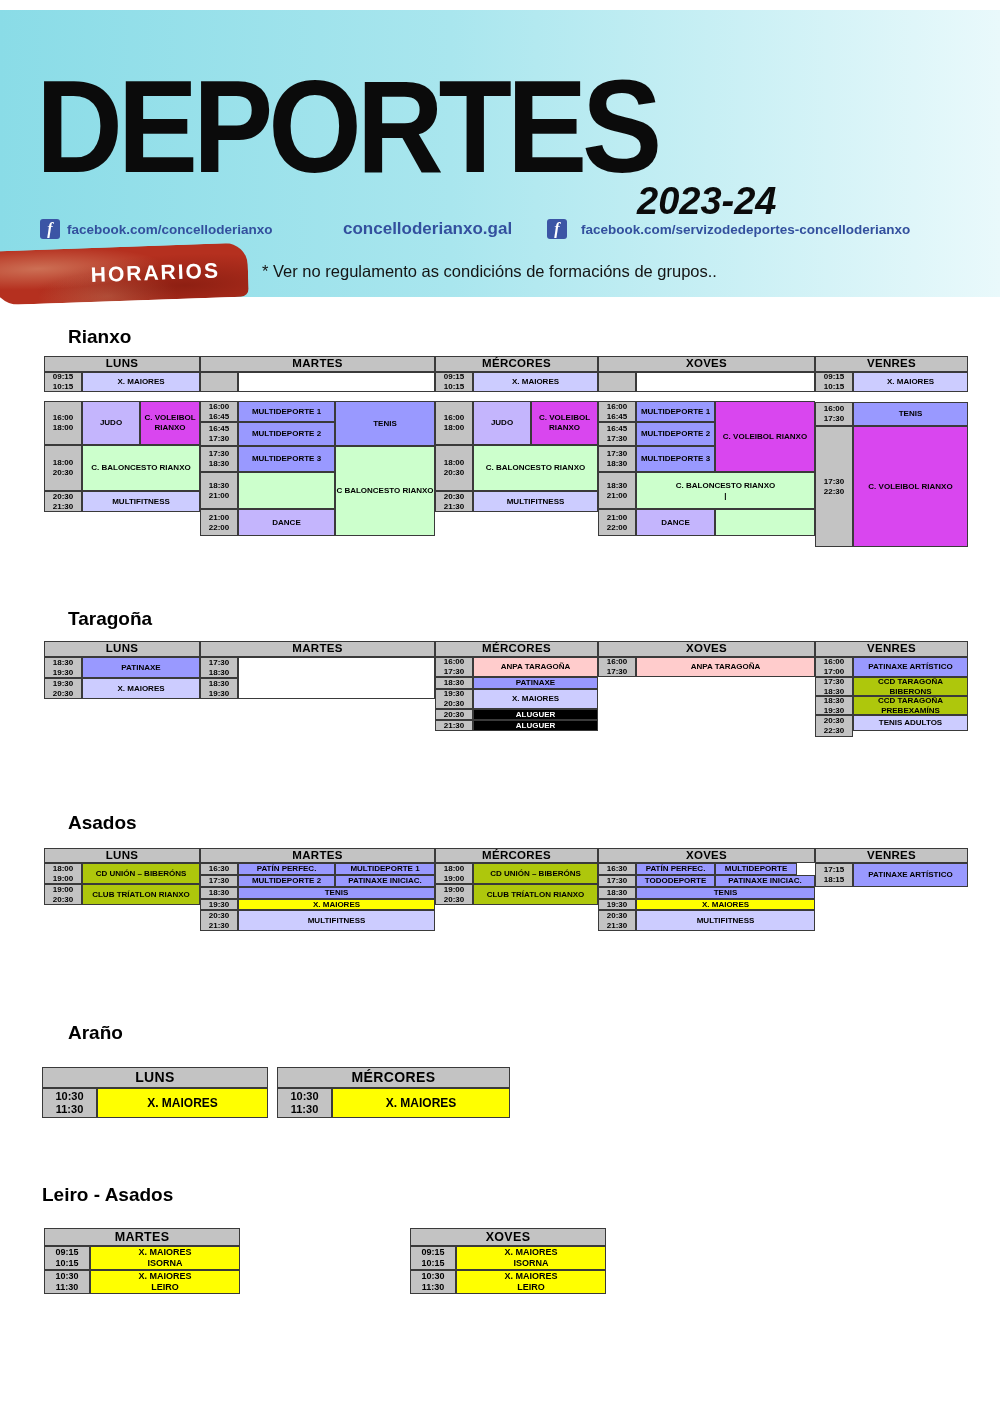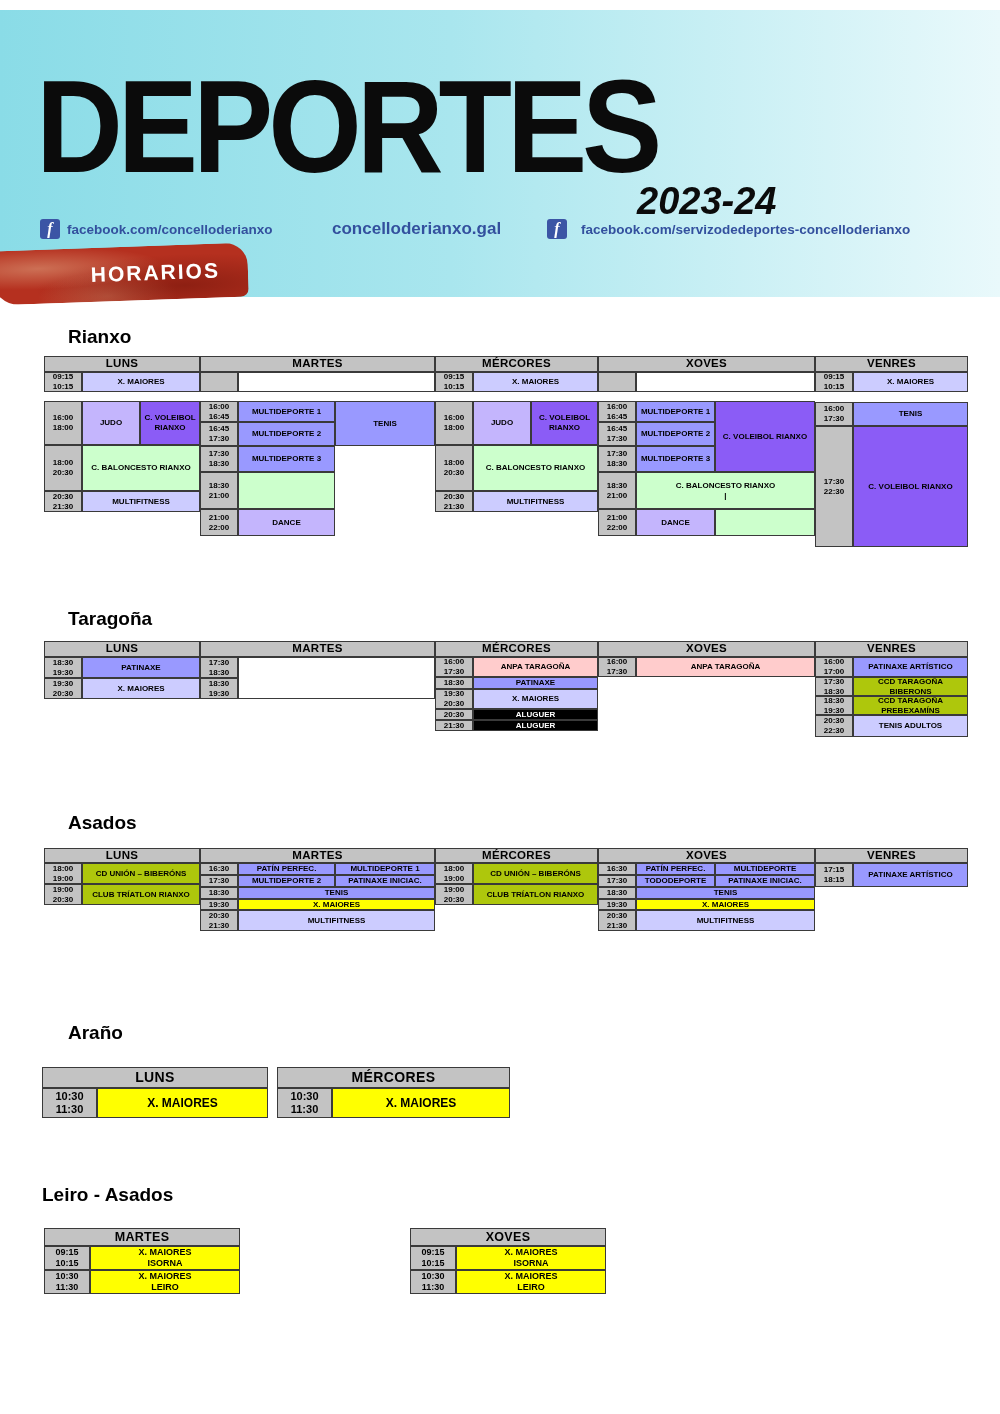--- a/index.html
+++ b/index.html
@@ -11,21 +11,21 @@
   .hero-title{position:absolute;left:36px;top:40px;font-weight:bold;font-size:118px;
         letter-spacing:-5px;color:#0b0b0b;transform:scale(1.02,1.12);transform-origin:top left;}
   .hero-sub{position:absolute;left:40px;top:165px;font-weight:bold;font-size:44px;
         letter-spacing:-1px;color:#0b0b0b;}
   .hero-season{position:absolute;left:637px;top:170px;font-weight:bold;font-style:italic;
         font-size:38px;color:#0b0b0b;}
   .fb-icon{position:absolute;width:20px;height:20px;background:#3b55a5;color:#fff;
         border-radius:3px;display:flex;align-items:center;justify-content:center;
         font:bold italic 16px "Liberation Serif", serif;}
   .fb-text{position:absolute;font-weight:bold;font-size:13.5px;color:#33509e;}
-  .web-text{position:absolute;font-weight:bold;font-size:17px;color:#33509e;}
+  .web-text{position:absolute;font-weight:bold;font-size:17px;color:#33509e;margin-left:11px;}
   .badge{position:absolute;left:-8px;top:237px;width:256px;height:54px;
         background:radial-gradient(ellipse at 18% 35%,rgba(233,189,150,.45),transparent 42%),
                    radial-gradient(ellipse at 75% 75%,rgba(110,18,8,.55),transparent 55%),
                    radial-gradient(ellipse at 45% 90%,rgba(225,180,140,.35),transparent 35%),
                    #b5301f;
         transform:rotate(-2deg);border-radius:10px 22px 8px 26px;
         display:flex;align-items:center;justify-content:flex-end;padding-right:28px;box-sizing:border-box;}
   .badge span{color:#fff;font-weight:bold;font-size:21px;letter-spacing:2px;}
   .notes{position:absolute;left:262px;top:250px;font-size:16.5px;color:#141414;line-height:1.45;}
   
@@ -34,21 +34,21 @@
   .tbl{position:absolute;}
   .c{position:absolute;box-sizing:border-box;border:1px solid #3a3a3a;
      display:flex;align-items:center;justify-content:center;text-align:center;
      font-weight:bold;font-size:8px;line-height:1.2;white-space:pre-line;color:#000;overflow:hidden;}
   .hd{background:#c3c3c3;font-size:11.5px;letter-spacing:.3px;}
   .hd2{background:#c3c3c3;font-size:14px;letter-spacing:.4px;}
   .hd3{background:#c3c3c3;font-size:12.5px;letter-spacing:.3px;}
   .time{background:#c3c3c3;}
   .f9{font-size:9px;} .f11{font-size:11px;} .f12{font-size:12px;}
   .lav{background:#ccccff}.pur{background:#9999ff}.org{background:#c4b5fd}
-  .grn{background:#ccffcc}.pyl{background:#8b5cf6}.pnk{background:#ffcccc}
+  .grn{background:#ccffcc}.pyl{background:#d946ef}.pnk{background:#ffcccc}
   .ygr{background:#aec70c}.yel{background:#ffff00}.blk{background:#000;color:#fff}
   .wht{background:#fff}
 </style>
 </head>
 <body>
 
 <div class="sheet">
 
   <div class="hero">
     <div class="hero-title">DEPORTES</div>
@@ -57,20 +57,21 @@
     <div class="fb-icon" style="left:40px;top:209px;">f</div>
     <div class="fb-text" style="left:67px;top:212px;">facebook.com/concelloderianxo</div>
     <div class="web-text" style="left:332px;top:209px;">concelloderianxo.gal</div>
     <div class="fb-icon" style="left:547px;top:209px;">f</div>
     <div class="fb-text" style="left:581px;top:212px;">facebook.com/servizodedeportes-concelloderianxo</div>
 
     <div class="badge">
       <span>HORARIOS</span>
     </div>
     <div class="notes">
+      <div>* Ver no regulamento as condicións de formacións de grupos..</div>
     </div>
   </div>
 
   <div class="sec" style="left:68px;top:326px;">Rianxo</div>
   <div class="tbl" style="left:44px;top:356px;width:924px;height:196px;">
 
     <div class="c hd" style="left:0px;top:0px;width:156px;height:16px;">LUNS</div>
     <div class="c hd" style="left:156px;top:0px;width:235px;height:16px;">MARTES</div>
     <div class="c hd" style="left:391px;top:0px;width:163px;height:16px;">MÉRCORES</div>
     <div class="c hd" style="left:554px;top:0px;width:217px;height:16px;">XOVES</div>
@@ -110,20 +111,21 @@
     <div class="c time" style="left:156px;top:116px;width:38px;height:37px;">18:30
 21:00</div>
     <div class="c time" style="left:156px;top:153px;width:38px;height:27px;">21:00
 22:00</div>
     <div class="c pur" style="left:194px;top:45px;width:97px;height:21px;">MULTIDEPORTE 1</div>
     <div class="c pur" style="left:194px;top:66px;width:97px;height:24px;">MULTIDEPORTE 2</div>
     <div class="c pur" style="left:194px;top:90px;width:97px;height:26px;">MULTIDEPORTE 3</div>
     <div class="c grn" style="left:194px;top:116px;width:97px;height:37px;"></div>
     <div class="c org" style="left:194px;top:153px;width:97px;height:27px;">DANCE</div>
     <div class="c pur" style="left:291px;top:45px;width:100px;height:45px;">TENIS</div>
+    <div class="c grn" style="left:291px;top:90px;width:100px;height:90px;">C BALONCESTO RIANXO</div>
 
     <div class="c time" style="left:391px;top:45px;width:38px;height:44px;">16:00
 18:00</div>
     <div class="c org" style="left:429px;top:45px;width:58px;height:44px;">JUDO</div>
     <div class="c pyl" style="left:487px;top:45px;width:67px;height:44px;">C. VOLEIBOL RIANXO</div>
     <div class="c time" style="left:391px;top:89px;width:38px;height:46px;">18:00
 20:30</div>
     <div class="c grn" style="left:429px;top:89px;width:125px;height:46px;">C. BALONCESTO RIANXO</div>
     <div class="c time" style="left:391px;top:135px;width:38px;height:21px;">20:30
 21:30</div>
@@ -200,21 +202,21 @@
     <div class="c time" style="left:771px;top:36px;width:38px;height:19px;">17:30
 18:30</div>
     <div class="c ygr" style="left:809px;top:36px;width:115px;height:19px;">CCD TARAGOÑA
 BIBERONS</div>
     <div class="c time" style="left:771px;top:55px;width:38px;height:19px;">18:30
 19:30</div>
     <div class="c ygr" style="left:809px;top:55px;width:115px;height:19px;">CCD TARAGOÑA
 PREBEXAMÍNS</div>
     <div class="c time" style="left:771px;top:74px;width:38px;height:22px;">20:30
 22:30</div>
-    <div class="c lav" style="left:809px;top:74px;width:115px;height:22px;">TENIS ADULTOS</div>
+    <div class="c lav" style="left:809px;top:74px;width:115px;height:16px;">TENIS ADULTOS</div>
   </div>
 
   <div class="sec" style="left:68px;top:812px;">Asados</div>
   <div class="tbl" style="left:44px;top:848px;width:924px;height:85px;">
     <div class="c hd" style="left:0px;top:0px;width:156px;height:15px;">LUNS</div>
     <div class="c hd" style="left:156px;top:0px;width:235px;height:15px;">MARTES</div>
     <div class="c hd" style="left:391px;top:0px;width:163px;height:15px;">MÉRCORES</div>
     <div class="c hd" style="left:554px;top:0px;width:217px;height:15px;">XOVES</div>
     <div class="c hd" style="left:771px;top:0px;width:153px;height:15px;">VENRES</div>
 
@@ -246,21 +248,21 @@
 20:30</div>
     <div class="c ygr" style="left:429px;top:36px;width:125px;height:21px;">CLUB TRÍATLON RIANXO</div>
 
     <div class="c time" style="left:554px;top:15px;width:38px;height:12px;">16:30</div>
     <div class="c time" style="left:554px;top:27px;width:38px;height:12px;">17:30</div>
     <div class="c time" style="left:554px;top:39px;width:38px;height:12px;">18:30</div>
     <div class="c time" style="left:554px;top:51px;width:38px;height:11px;">19:30</div>
     <div class="c time" style="left:554px;top:62px;width:38px;height:21px;">20:30
 21:30</div>
     <div class="c pur" style="left:592px;top:15px;width:79px;height:12px;">PATÍN PERFEC.</div>
-    <div class="c pur" style="left:671px;top:15px;width:100px;height:12px;">MULTIDEPORTE</div>
+    <div class="c pur" style="left:671px;top:15px;width:82px;height:12px;">MULTIDEPORTE</div>
     <div class="c pur" style="left:592px;top:27px;width:79px;height:12px;">TODODEPORTE</div>
     <div class="c pur" style="left:671px;top:27px;width:100px;height:12px;">PATINAXE INICIAC.</div>
     <div class="c pur" style="left:592px;top:39px;width:179px;height:12px;">TENIS</div>
     <div class="c yel" style="left:592px;top:51px;width:179px;height:11px;">X. MAIORES</div>
     <div class="c lav" style="left:592px;top:62px;width:179px;height:21px;">MULTIFITNESS</div>
 
     <div class="c time" style="left:771px;top:15px;width:38px;height:24px;">17:15
 18:15</div>
     <div class="c pur" style="left:809px;top:15px;width:115px;height:24px;">PATINAXE ARTÍSTICO</div>
   </div>

